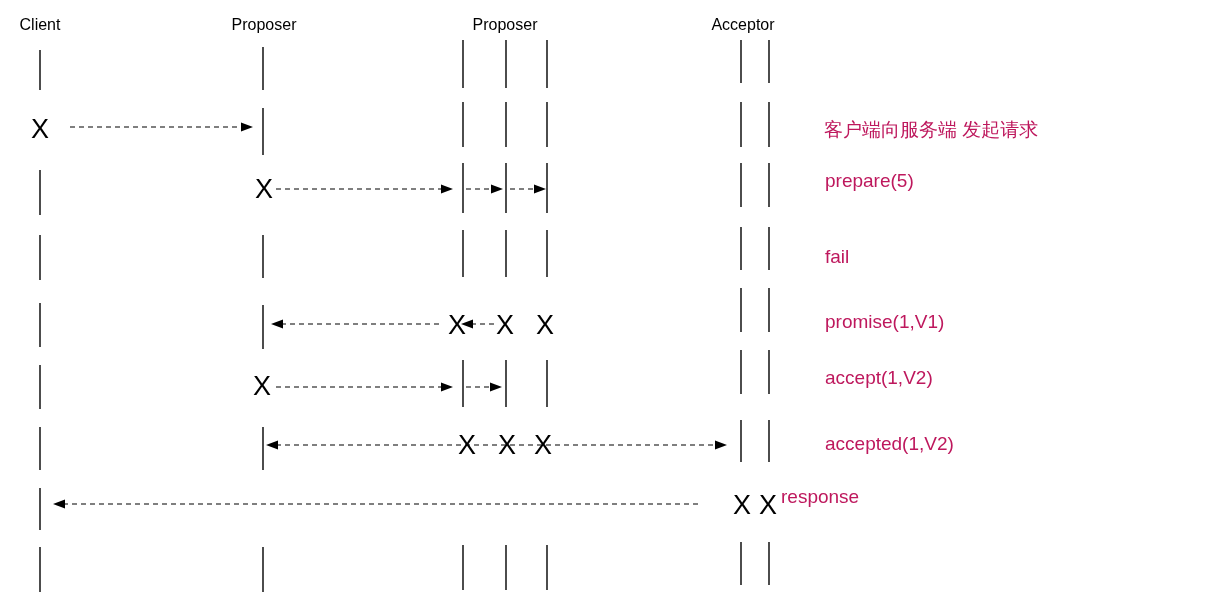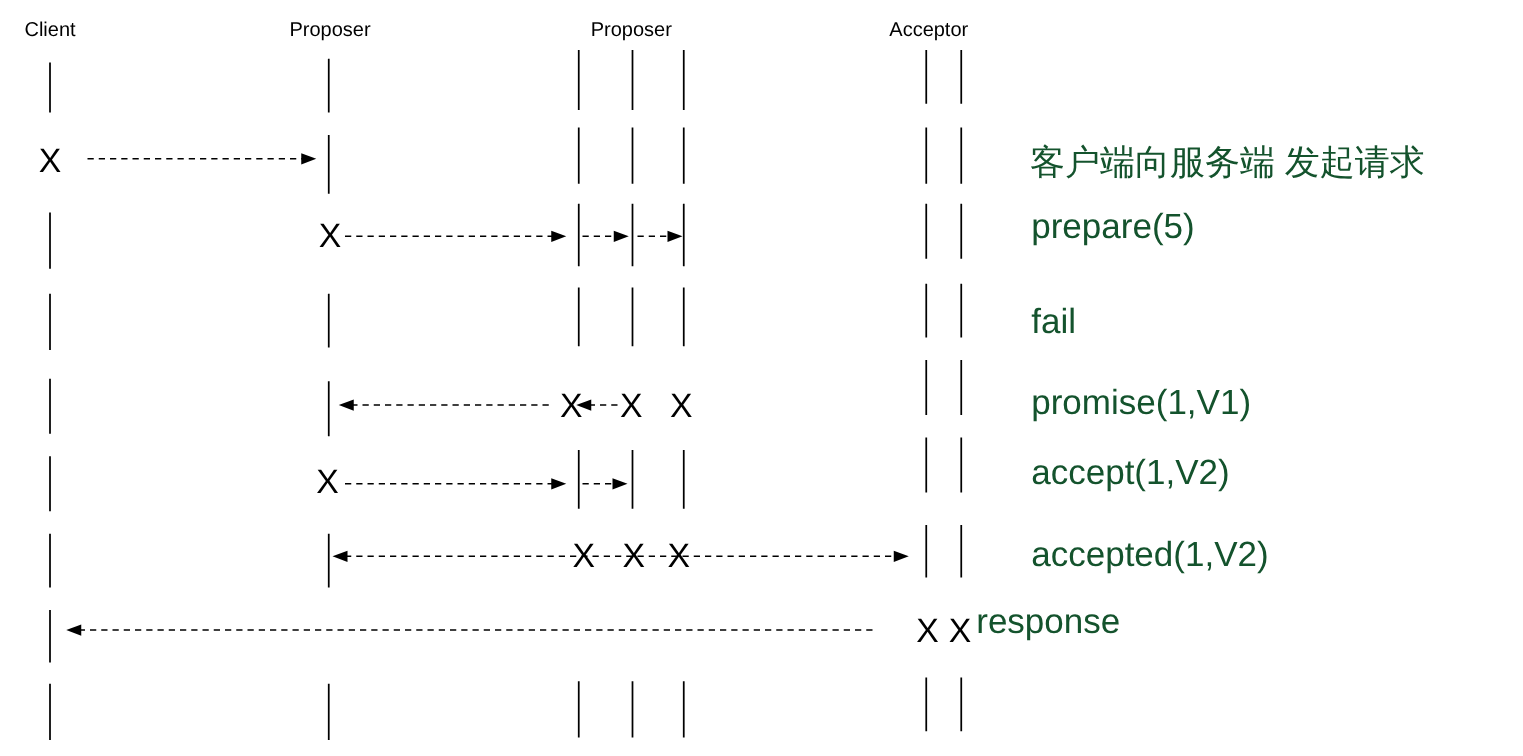--- a/index.html
+++ b/index.html
@@ -15,22 +15,22 @@
   .hdr {
     position: absolute;
     transform: translate(-50%, -50%);
     font-size: 16px;
     color: #000000;
     white-space: nowrap;
   }
   .rowlab {
     position: absolute;
     transform: translateY(-50%);
-    font-size: 28px;
-    color: #14532d;
+    font-size: 19px;
+    color: #be185d;
     white-space: nowrap;
   }
   .xmark {
     font-family: "Liberation Sans", "DejaVu Sans", sans-serif;
     font-size: 27px;
   }
 </style>
 </head>
 <body>
 

